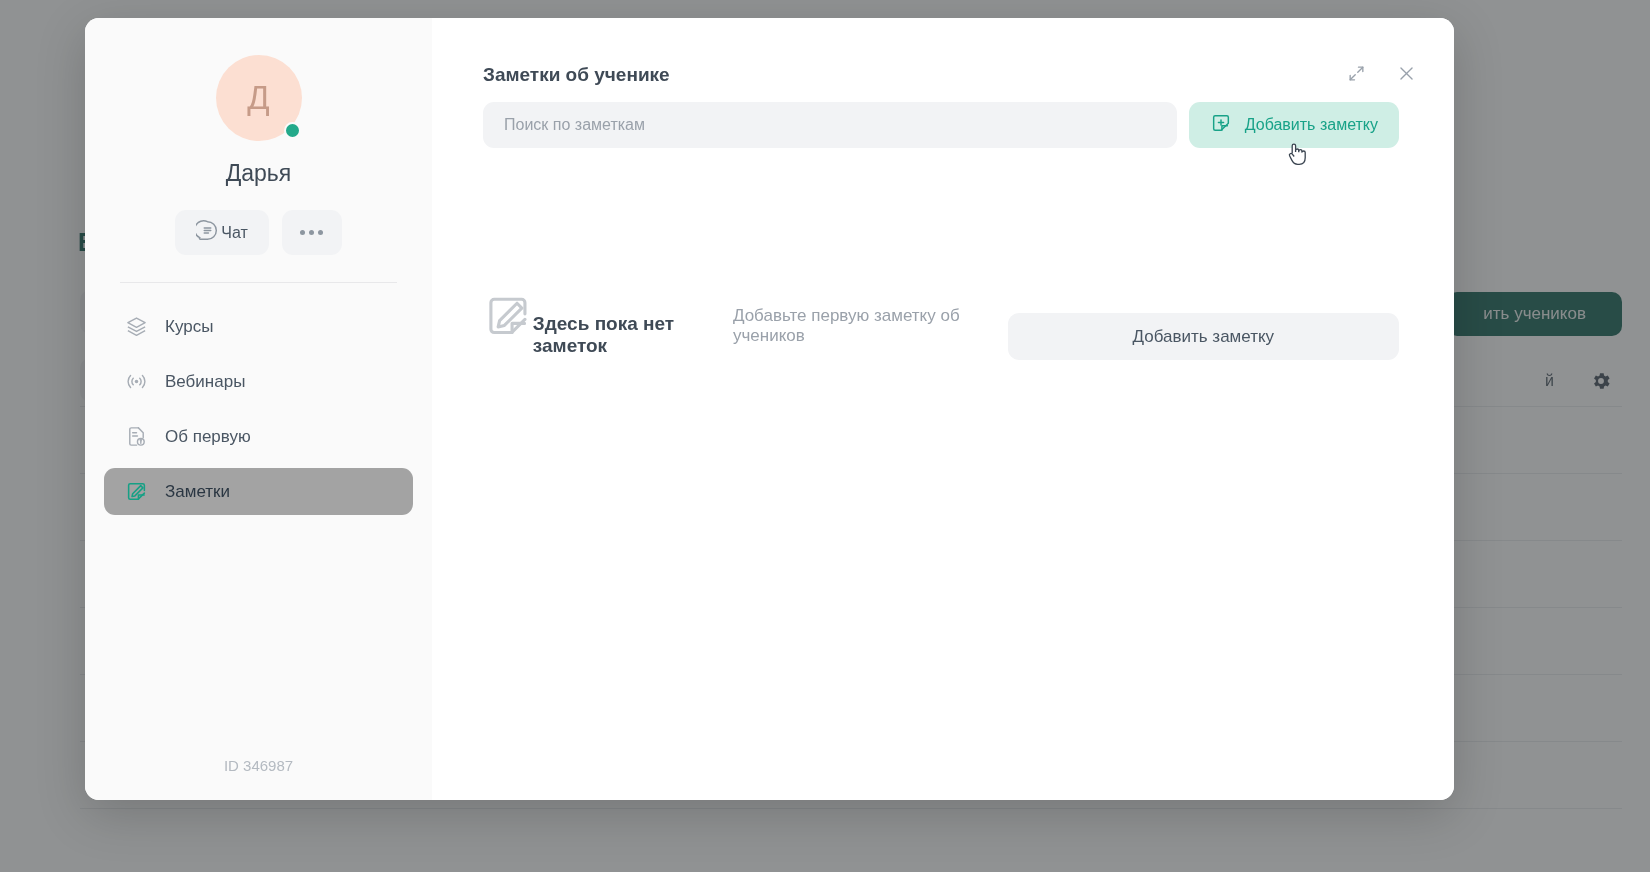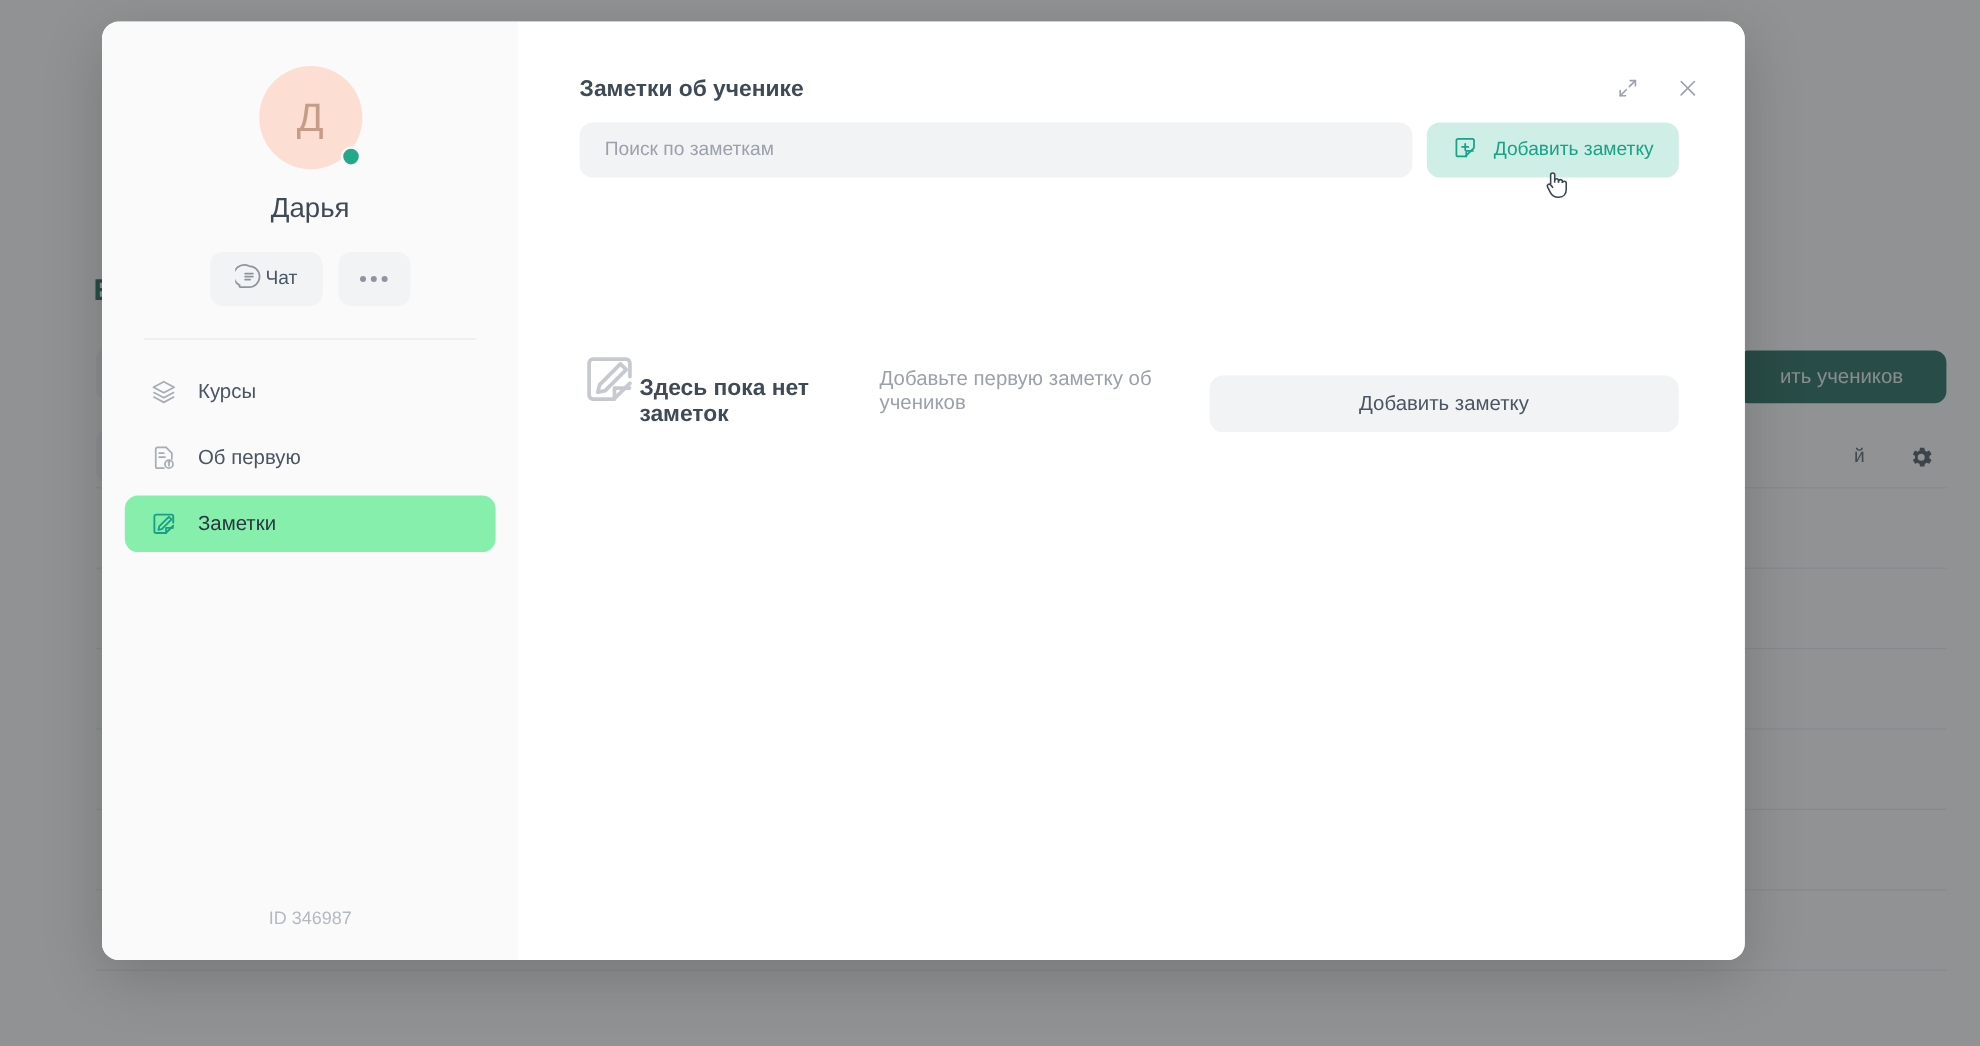--- a/index.html
+++ b/index.html
@@ -189,21 +189,21 @@
     align-items: center;
     gap: 17px;
     height: 47px;
     padding: 0 21px;
     border-radius: 11px;
     cursor: pointer;
     color: #4a5663;
     font-size: 17px;
   }
   .nav-item .nav-icon { width: 23px; height: 23px; color: #a7adb5; flex: none; }
-  .nav-item.active { background: #86efac; color: #2a3642; }
+  .nav-item.active { background: #a3a3a3; color: #2a3642; }
   .nav-item.active .nav-icon { color: #16a085; }
 
   .profile-id {
     position: absolute;
     bottom: 26px;
     left: 0; right: 0;
     text-align: center;
     font-size: 15px;
     color: #b4bac1;
   }
@@ -389,20 +389,32 @@
         <span class="nav-icon">
           <svg viewBox="0 0 24 24" fill="none" stroke="currentColor" stroke-width="1.5" stroke-linejoin="round">
             <path d="M12 3.2 3 8l9 4.8L21 8z"></path>
             <path d="M3 12.4 12 17.2 21 12.4"></path>
             <path d="M3 16.4 12 21.2 21 16.4"></path>
           </svg>
         </span>
         <span>Курсы</span>
       </div>
 
+      <div class="nav-item">
+        <span class="nav-icon">
+          <svg viewBox="0 0 24 24" fill="none" stroke="currentColor" stroke-width="1.5" stroke-linecap="round">
+            <circle cx="12" cy="12" r="1.8" fill="currentColor" stroke="none"></circle>
+            <path d="M8.6 8.6a4.8 4.8 0 0 0 0 6.8"></path>
+            <path d="M15.4 8.6a4.8 4.8 0 0 1 0 6.8"></path>
+            <path d="M5.8 5.8a8.8 8.8 0 0 0 0 12.4"></path>
+            <path d="M18.2 5.8a8.8 8.8 0 0 1 0 12.4"></path>
+          </svg>
+        </span>
+        <span>Вебинары</span>
+      </div>
 
       <div class="nav-item">
         <span class="nav-icon">
           <svg viewBox="0 0 24 24" fill="none" stroke="currentColor" stroke-width="1.5" stroke-linecap="round" stroke-linejoin="round">
             <path d="M14 3H6.5A1.5 1.5 0 0 0 5 4.5v15A1.5 1.5 0 0 0 6.5 21H12"></path>
             <path d="M14 3l5 5v5"></path>
             <line x1="8" y1="8" x2="12" y2="8"></line>
             <line x1="8" y1="11.5" x2="13" y2="11.5"></line>
             <circle cx="16.5" cy="17.5" r="3.5"></circle>
             <line x1="16.5" y1="17" x2="16.5" y2="19"></line>

